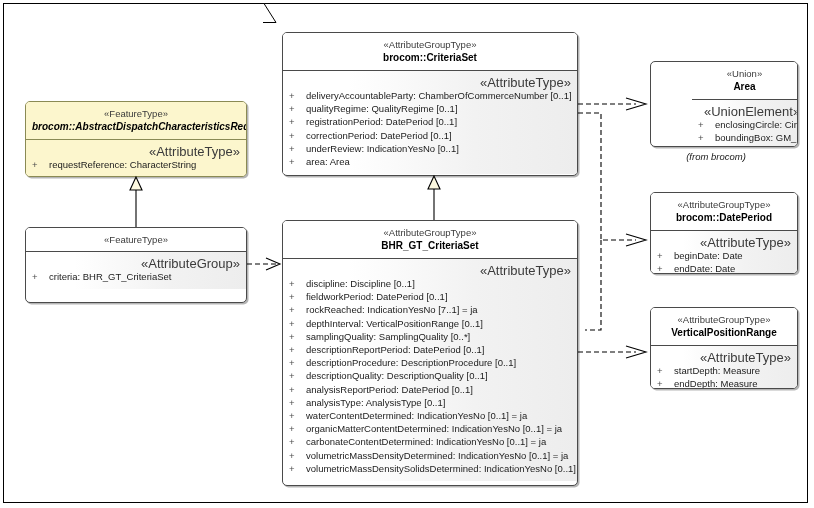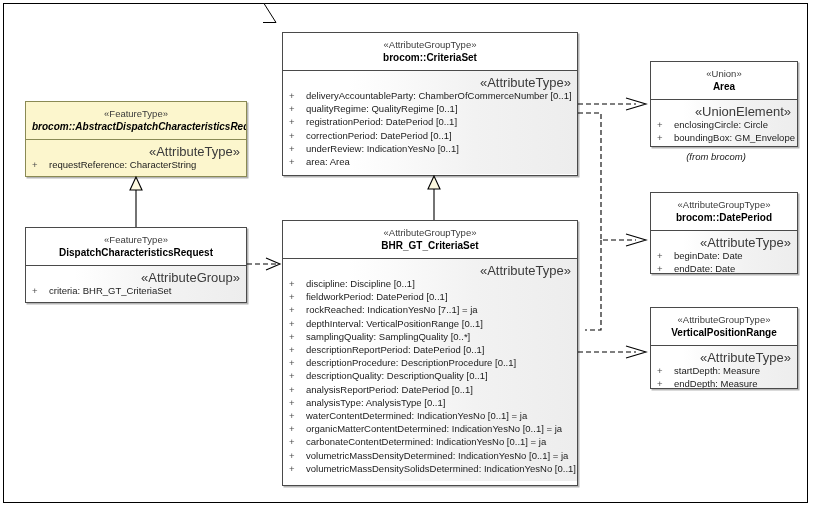--- a/index.html
+++ b/index.html
@@ -57,21 +57,21 @@
     height: 20px;
     overflow: hidden;
   }
   .frame-tab-slant svg { display:block; }
 
   
   .uml {
     position: absolute;
     box-sizing: border-box;
     border: 1px solid #4a4a4a;
-    border-radius: 0;
+    border-radius: 5px;
     background: #ffffff;
     box-shadow: 1.5px 1.5px 0 rgba(120,120,120,0.55);
     overflow: hidden;
   }
   .uml .hdr {
     box-sizing: border-box;
     background: #ffffff;
     padding: 5px 6px 5px 6px;
     text-align: center;
     border-bottom: 1px solid #4a4a4a;
@@ -209,21 +209,20 @@
             <span class="vis">+</span>
             <span class="txt">requestReference: CharacterString</span>
           </div>
         </div>
     </div>
   </div>
 
   <div class="uml" id="box-dispatch-request" style="left:25px; top:227px; width:222px; height:76px;">
     <div class="hdr">
       <div class="stereo">«FeatureType»</div>
-      <div class="clsname">DispatchCharacteristicsRequest</div>
     </div>
     <div class="body">
       <div class="group-stereo">«AttributeGroup»</div>
       <div>
           <div class="attr">
             <span class="vis">+</span>
             <span class="txt">criteria: BHR_GT_CriteriaSet</span>
           </div>
         </div>
     </div>
@@ -294,21 +293,21 @@
             <span class="txt">volumetricMassDensityDetermined: IndicationYesNo [0..1] = ja</span>
           </div>
           <div class="attr">
             <span class="vis">+</span>
             <span class="txt">volumetricMassDensitySolidsDetermined: IndicationYesNo [0..1] = ja</span>
           </div>
         </div>
     </div>
   </div>
 
-  <div class="uml" id="box-area" style="left:650px; top:61px; width:148px; height:86px;">
+  <div class="uml" id="box-area" style="left:650px; top:61px; width:148px; height:86px;padding-left:41px;">
     <div class="hdr">
       <div class="stereo">«Union»</div>
       <div class="clsname">Area</div>
     </div>
     <div class="body">
       <div class="group-stereo">«UnionElement»</div>
       <div>
           <div class="attr">
             <span class="vis">+</span>
             <span class="txt">enclosingCircle: Circle</span>

